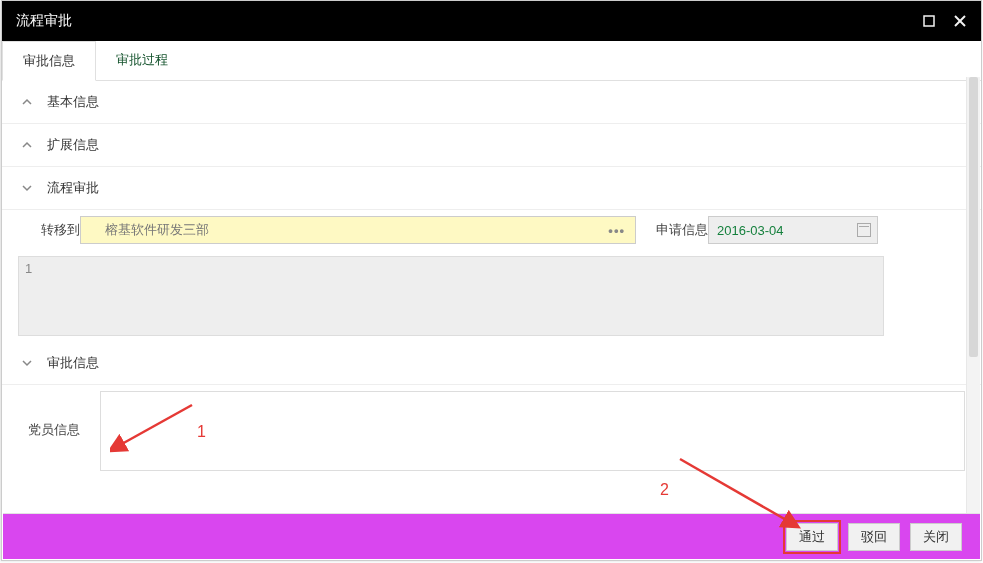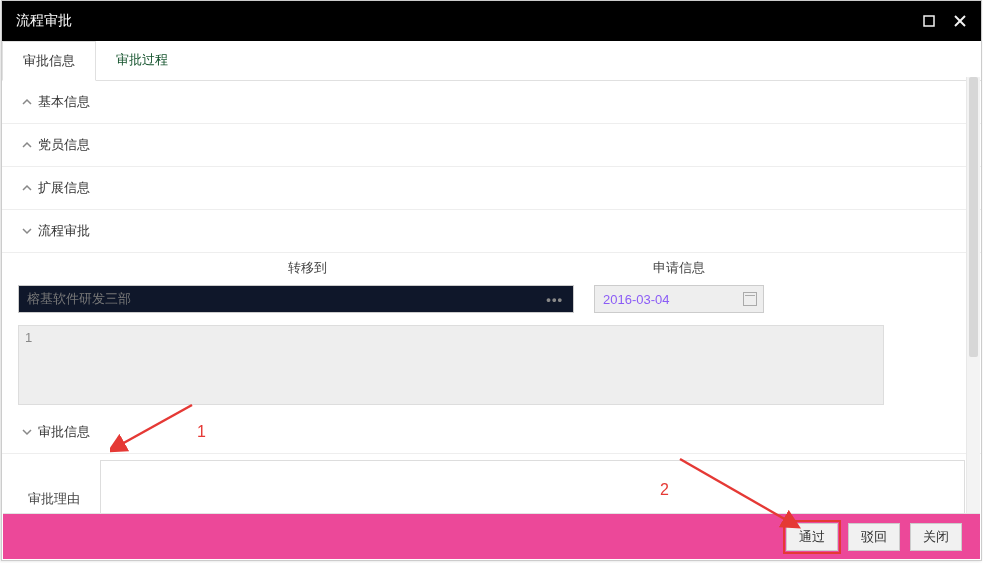--- a/index.html
+++ b/index.html
@@ -58,78 +58,76 @@
   }
   .body {
     height: 470px;
     overflow-y: auto;
     position: relative;
     padding-bottom: 50px;
   }
   .section-head {
     display: flex;
     align-items: center;
-    gap: 6px;
+    gap: 15px;
     padding: 12px 18px 12px 20px;
     border-bottom: 1px solid #eee;
     color: #333;
     font-size: 13px;
     cursor: pointer;
   }
   .section-head .chev {
     width: 10px; height: 10px;
     display: inline-flex; align-items: center; justify-content: center;
     color: #888;
   }
   .form-row {
     display: flex;
     align-items: stretch;
     padding: 6px 16px;
     gap: 20px;
   }
   .field {
     display: flex;
     align-items: center;
-    gap: 8px;
-    flex-direction: column;
   }
   .label {
     width: 62px;
     text-align: right;
     color: #444;
     font-size: 13px;
     flex-shrink: 0;
   }
   .picker {
     display: flex;
     align-items: center;
-    background: #0f172a;
+    background: #fef9c3;
     border: 1px solid #ccc;
     height: 28px;
     width: 556px;
-    padding: 0 6px 0 8px;
+    padding: 0 6px 0 24px;
     color: #777;
     justify-content: space-between;
   }
   .picker .dots {
     color: #888;
     letter-spacing: 1px;
     cursor: pointer;
     padding: 0 4px;
     font-weight: bold;
   }
   .date-input {
     display: flex;
     align-items: center;
     background: #eeeeee;
     border: 1px solid #ccc;
     height: 28px;
     width: 170px;
     padding: 0 6px 0 8px;
-    color: #8b5cf6;
+    color: #15803d;
     justify-content: space-between;
   }
   .date-input .cal {
     width: 14px; height: 14px;
     border: 1px solid #aaa;
     position: relative;
   }
   .date-input .cal:before {
     content: ""; position: absolute; left:1px; right:1px; top:2px; height:1px; background:#aaa;
   }
@@ -154,21 +152,21 @@
     font-family: inherit;
     outline: none;
   }
   .row-textarea { align-items: flex-start; }
   .row-textarea .label { padding-top: 30px; }
   .footer {
     position: absolute;
     left: 1px; right: 1px; bottom: 1px;
     height: 46px;
     border-top: 1px solid #e3e3e3;
-    background: #ec4899;
+    background: #d946ef;
     display: flex;
     align-items: center;
     justify-content: flex-end;
     padding-right: 18px;
     gap: 10px;
   }
   .btn {
     min-width: 52px;
     height: 28px;
     background: #f1f1f1;
@@ -239,28 +237,20 @@
 
     <div class="section-head">
       <span class="chev">
         <svg width="10" height="10" viewBox="0 0 10 10">
             <polyline points="1,7 5,3 9,7" fill="none" stroke="#888" stroke-width="1.5"></polyline>
           </svg>
       </span>
       <span>基本信息</span>
     </div>
 
-    <div class="section-head">
-      <span class="chev">
-        <svg width="10" height="10" viewBox="0 0 10 10">
-            <polyline points="1,7 5,3 9,7" fill="none" stroke="#888" stroke-width="1.5"></polyline>
-          </svg>
-      </span>
-      <span>党员信息</span>
-    </div>
 
     <div class="section-head">
       <span class="chev">
         <svg width="10" height="10" viewBox="0 0 10 10">
             <polyline points="1,7 5,3 9,7" fill="none" stroke="#888" stroke-width="1.5"></polyline>
           </svg>
       </span>
       <span>扩展信息</span>
     </div>
 
@@ -297,21 +287,21 @@
     <div class="section-head">
       <span class="chev">
         <svg width="10" height="10" viewBox="0 0 10 10">
             <polyline points="1,3 5,7 9,3" fill="none" stroke="#888" stroke-width="1.5"></polyline>
           </svg>
       </span>
       <span>审批信息</span>
     </div>
 
     <div class="form-row row-textarea">
-      <span class="label">审批理由</span>
+      <span class="label">党员信息</span>
       <textarea class="textarea" value="" style=""></textarea>
     </div>
 
   </div>
 
   <div class="scrollbar-track">
     <div class="scrollbar-thumb"></div>
   </div>
 
   <div class="footer">

